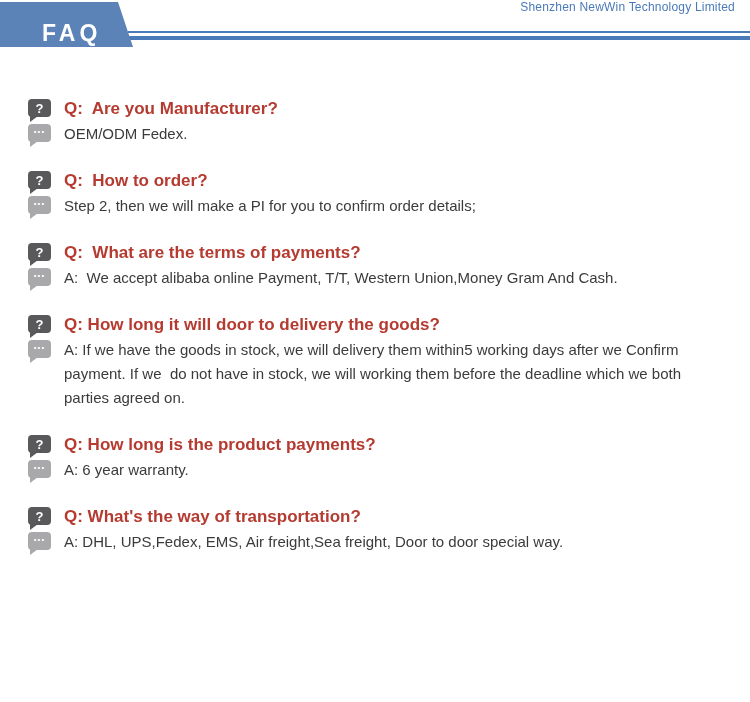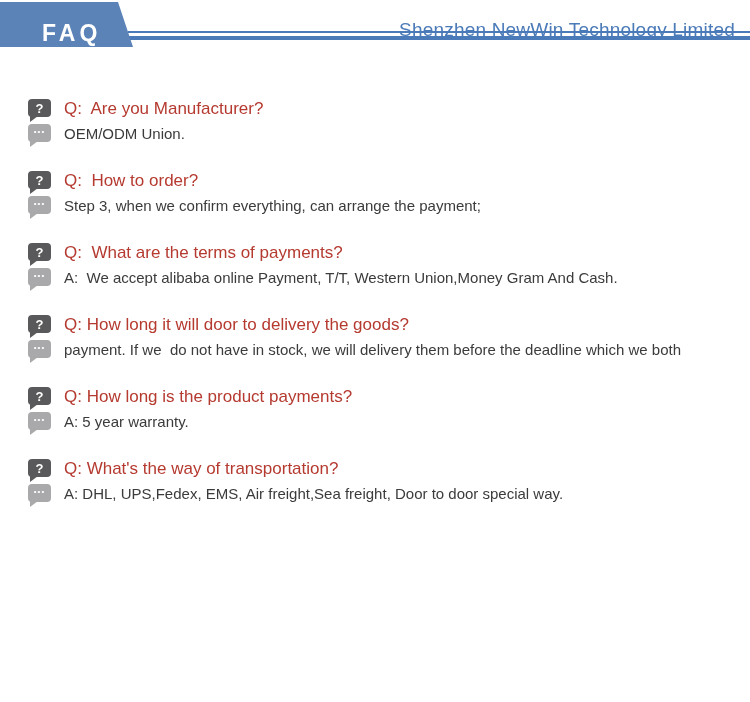--- a/index.html
+++ b/index.html
@@ -16,43 +16,43 @@
     position:absolute; top:2px; left:0; width:133px; height:62px;
     background:#5b83b7; z-index:2;
     clip-path:polygon(0 0, 118px 0, 133px 45px, 0 45px);
     display:flex; align-items:center;
   }
   .banner-label {
     color:#ffffff; font-weight:bold; font-size:23px; letter-spacing:4px;
     padding-left:42px; line-height:45px; white-space:pre;
   }
   .company {
-    position:absolute; top:19px; right:15px;
-    color:#4a7ab8; font-size:19px; font-weight:normal; letter-spacing:0.2px;
+    position:absolute; top:0; right:15px;
+    color:#4a7ab8; font-size:12px; font-weight:normal; letter-spacing:0.2px;
     white-space:pre;
   }
   
   .faq-list { position:absolute; top:96px; left:0; right:0; }
   .qa { margin-bottom:22px; }
   .q-row, .a-row { position:relative; padding-left:64px; }
   .icon {
     position:absolute; left:28px; width:23px; height:18px; border-radius:4px;
     display:flex; align-items:center; justify-content:center;
   }
   .icon::after {
     content:""; position:absolute; left:2px; bottom:-5px;
     width:8px; height:6px; background:inherit;
     clip-path:polygon(0 0, 100% 0, 0 100%);
   }
   .q-icon { background:#59595b; top:3px; }
   .a-icon { background:#a9a9ab; top:2px; }
   .q-glyph { color:#ffffff; font-weight:bold; font-size:13px; line-height:1; }
   .a-glyph { color:#ffffff; font-size:8px; letter-spacing:1px; line-height:1; padding-bottom:2px; }
   .q-text {
-    color:#b53a30; font-size:17px; font-weight:normal; line-height:26px;
+    color:#b53a30; font-size:17px; font-weight:bold; line-height:26px;
     white-space:pre-wrap;
   }
   .a-line {
     color:#3b3b3b; font-size:15px; line-height:24px; white-space:pre;
   }
 </style>
 </head>
 <body>
 
 <div class="page">
@@ -72,38 +72,38 @@
         <span class="icon q-icon">
           <span class="q-glyph">?</span>
         </span>
         <h2 class="q-text">Q:  Are you Manufacturer?</h2>
       </div>
       <div class="a-row">
         <span class="icon a-icon">
           <span class="a-glyph">•••</span>
         </span>
         <div class="a-lines">
-            <div class="a-line">OEM/ODM Union.</div>
+            <div class="a-line">OEM/ODM Fedex.</div>
           </div>
       </div>
     </section>
 
     <section class="qa">
       <div class="q-row">
         <span class="icon q-icon">
           <span class="q-glyph">?</span>
         </span>
         <h2 class="q-text">Q:  How to order?</h2>
       </div>
       <div class="a-row">
         <span class="icon a-icon">
           <span class="a-glyph">•••</span>
         </span>
         <div class="a-lines">
-            <div class="a-line">Step 3, when we confirm everything, can arrange the payment;</div>
+            <div class="a-line">Step 2, then we will make a PI for you to confirm order details;</div>
           </div>
       </div>
     </section>
 
     <section class="qa">
       <div class="q-row">
         <span class="icon q-icon">
           <span class="q-glyph">?</span>
         </span>
         <h2 class="q-text">Q:  What are the terms of payments?</h2>
@@ -123,38 +123,40 @@
         <span class="icon q-icon">
           <span class="q-glyph">?</span>
         </span>
         <h2 class="q-text">Q: How long it will door to delivery the goods?</h2>
       </div>
       <div class="a-row">
         <span class="icon a-icon">
           <span class="a-glyph">•••</span>
         </span>
         <div class="a-lines">
-            <div class="a-line">payment. If we  do not have in stock, we will delivery them before the deadline which we both</div>
+            <div class="a-line">A: If we have the goods in stock, we will delivery them within5 working days after we Confirm</div>
+            <div class="a-line">payment. If we  do not have in stock, we will working them before the deadline which we both</div>
+            <div class="a-line">parties agreed on.</div>
           </div>
       </div>
     </section>
 
     <section class="qa">
       <div class="q-row">
         <span class="icon q-icon">
           <span class="q-glyph">?</span>
         </span>
         <h2 class="q-text">Q: How long is the product payments?</h2>
       </div>
       <div class="a-row">
         <span class="icon a-icon">
           <span class="a-glyph">•••</span>
         </span>
         <div class="a-lines">
-            <div class="a-line">A: 5 year warranty.</div>
+            <div class="a-line">A: 6 year warranty.</div>
           </div>
       </div>
     </section>
 
     <section class="qa">
       <div class="q-row">
         <span class="icon q-icon">
           <span class="q-glyph">?</span>
         </span>
         <h2 class="q-text">Q: What's the way of transportation?</h2>

